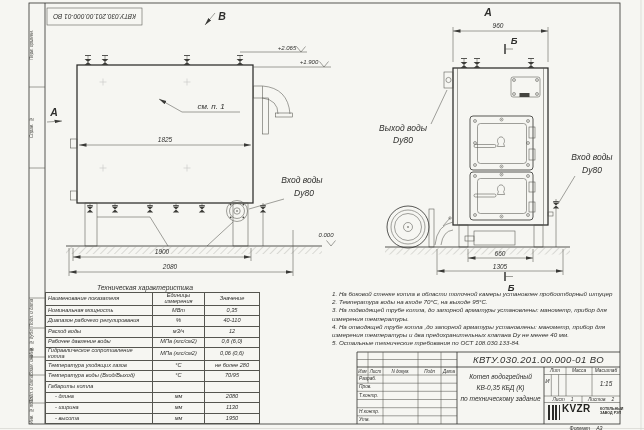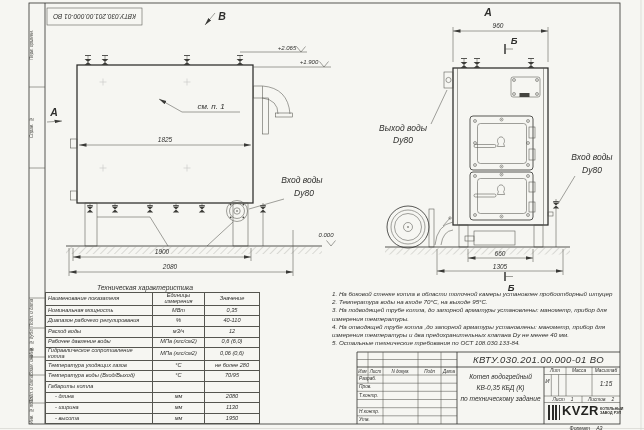--- a/index.html
+++ b/index.html
@@ -437,21 +437,21 @@
   <span>Лист</span>
       <span>1</span>
 </div>
 <div class="t flexc" style="left:582px;top:397px;width:38px;font-size:4.8px;">
   <span>Листов</span>
       <span>2</span>
 </div>
 
 <div style="position:absolute;left:548px;top:405px;width:12px;height:15px;
      background:repeating-linear-gradient(90deg,#2b2b28 0 2px,transparent 2px 3.6px);"></div>
-<div class="t" style="left:562px;top:403px;font-size:13px;font-weight:bold;font-style:normal;color:#232320;letter-spacing:0.3px;">KVZR</div>
+<div class="t" style="left:562px;top:403px;font-size:10px;font-weight:bold;font-style:normal;color:#232320;letter-spacing:0.3px;">KVZR</div>
 <div class="t" style="left:600px;top:406.5px;font-size:3.6px;font-weight:bold;font-style:normal;color:#33332f;line-height:4.8px;">
   <div>КОТЕЛЬНЫЙ</div>
   <div>ЗАВОД РЭП</div>
 </div>
 
 <div class="t flexc" style="left:556px;top:424.6px;width:60px;font-size:5.2px;">
   <span>Формат</span>
       <span>А3</span>
 </div>
 

